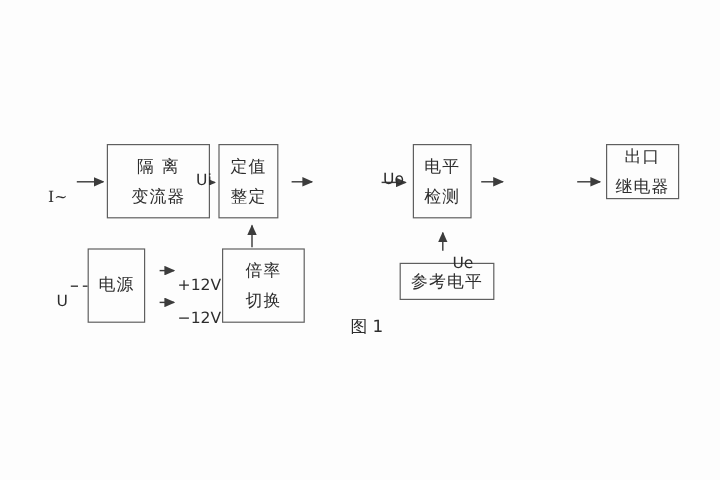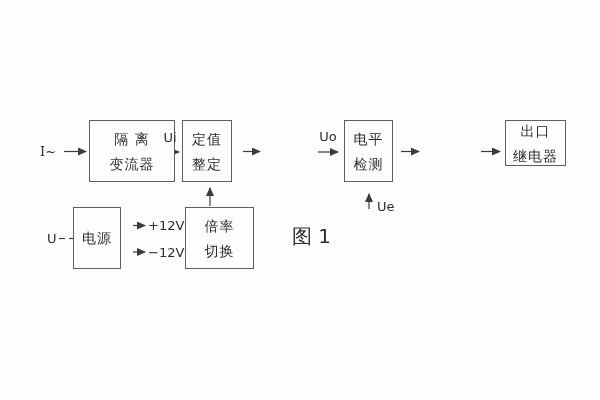--- a/index.html
+++ b/index.html
@@ -24,20 +24,21 @@
     font-size:14px;line-height:14px;
     color:var(--ink,#2d2d2d);
     letter-spacing:1px;
     white-space:pre;
   }
   .lbl{
     position:absolute;
     font-size:13px;line-height:13px;
     color:var(--ink,#2d2d2d);
     white-space:pre;
+    margin-top:13px;
   }
   .lbl.center{transform:translateX(-50%);}
   .serif{font-family:"DejaVu Serif",serif;}
   svg#wires{position:absolute;left:0;top:0;}
   svg#wires line{stroke:var(--arrow,#3c3c3c);stroke-width:1.2;}
 </style>
 </head>
 <body>
 
 <div id="stage">
@@ -90,30 +91,33 @@
 
   <div class="box" style="left:73px;top:207px;width:48px;height:62px">
     <span>电源</span>
   </div>
 
   <div class="box" style="left:185px;top:207px;width:69px;height:62px">
     <span>倍率</span>
     <span>切换</span>
   </div>
 
+  <div class="box" style="left:333px;top:219px;width:79px;height:31px">
+    <span>参考电平</span>
+  </div>
 
   <div class="lbl serif" style="left:40px;top:145px">I~</div>
 
   <div class="lbl" style="left:47px;top:232px">U</div>
 
   <div class="lbl center" style="left:170px;top:131px">Ui</div>
 
   <div class="lbl center" style="left:328px;top:130px">Uo</div>
 
   <div class="lbl" style="left:377px;top:200px">Ue</div>
 
   <div class="lbl" style="left:148px;top:219px">+12V</div>
 
   <div class="lbl" style="left:148px;top:246px">−12V</div>
 
-  <div class="lbl" style="left:292px;top:230px;font-size:20px">图 1</div>
+  <div class="lbl" style="left:292px;top:254px;font-size:14px">图 1</div>
 
 </div>
 
 </body></html>

